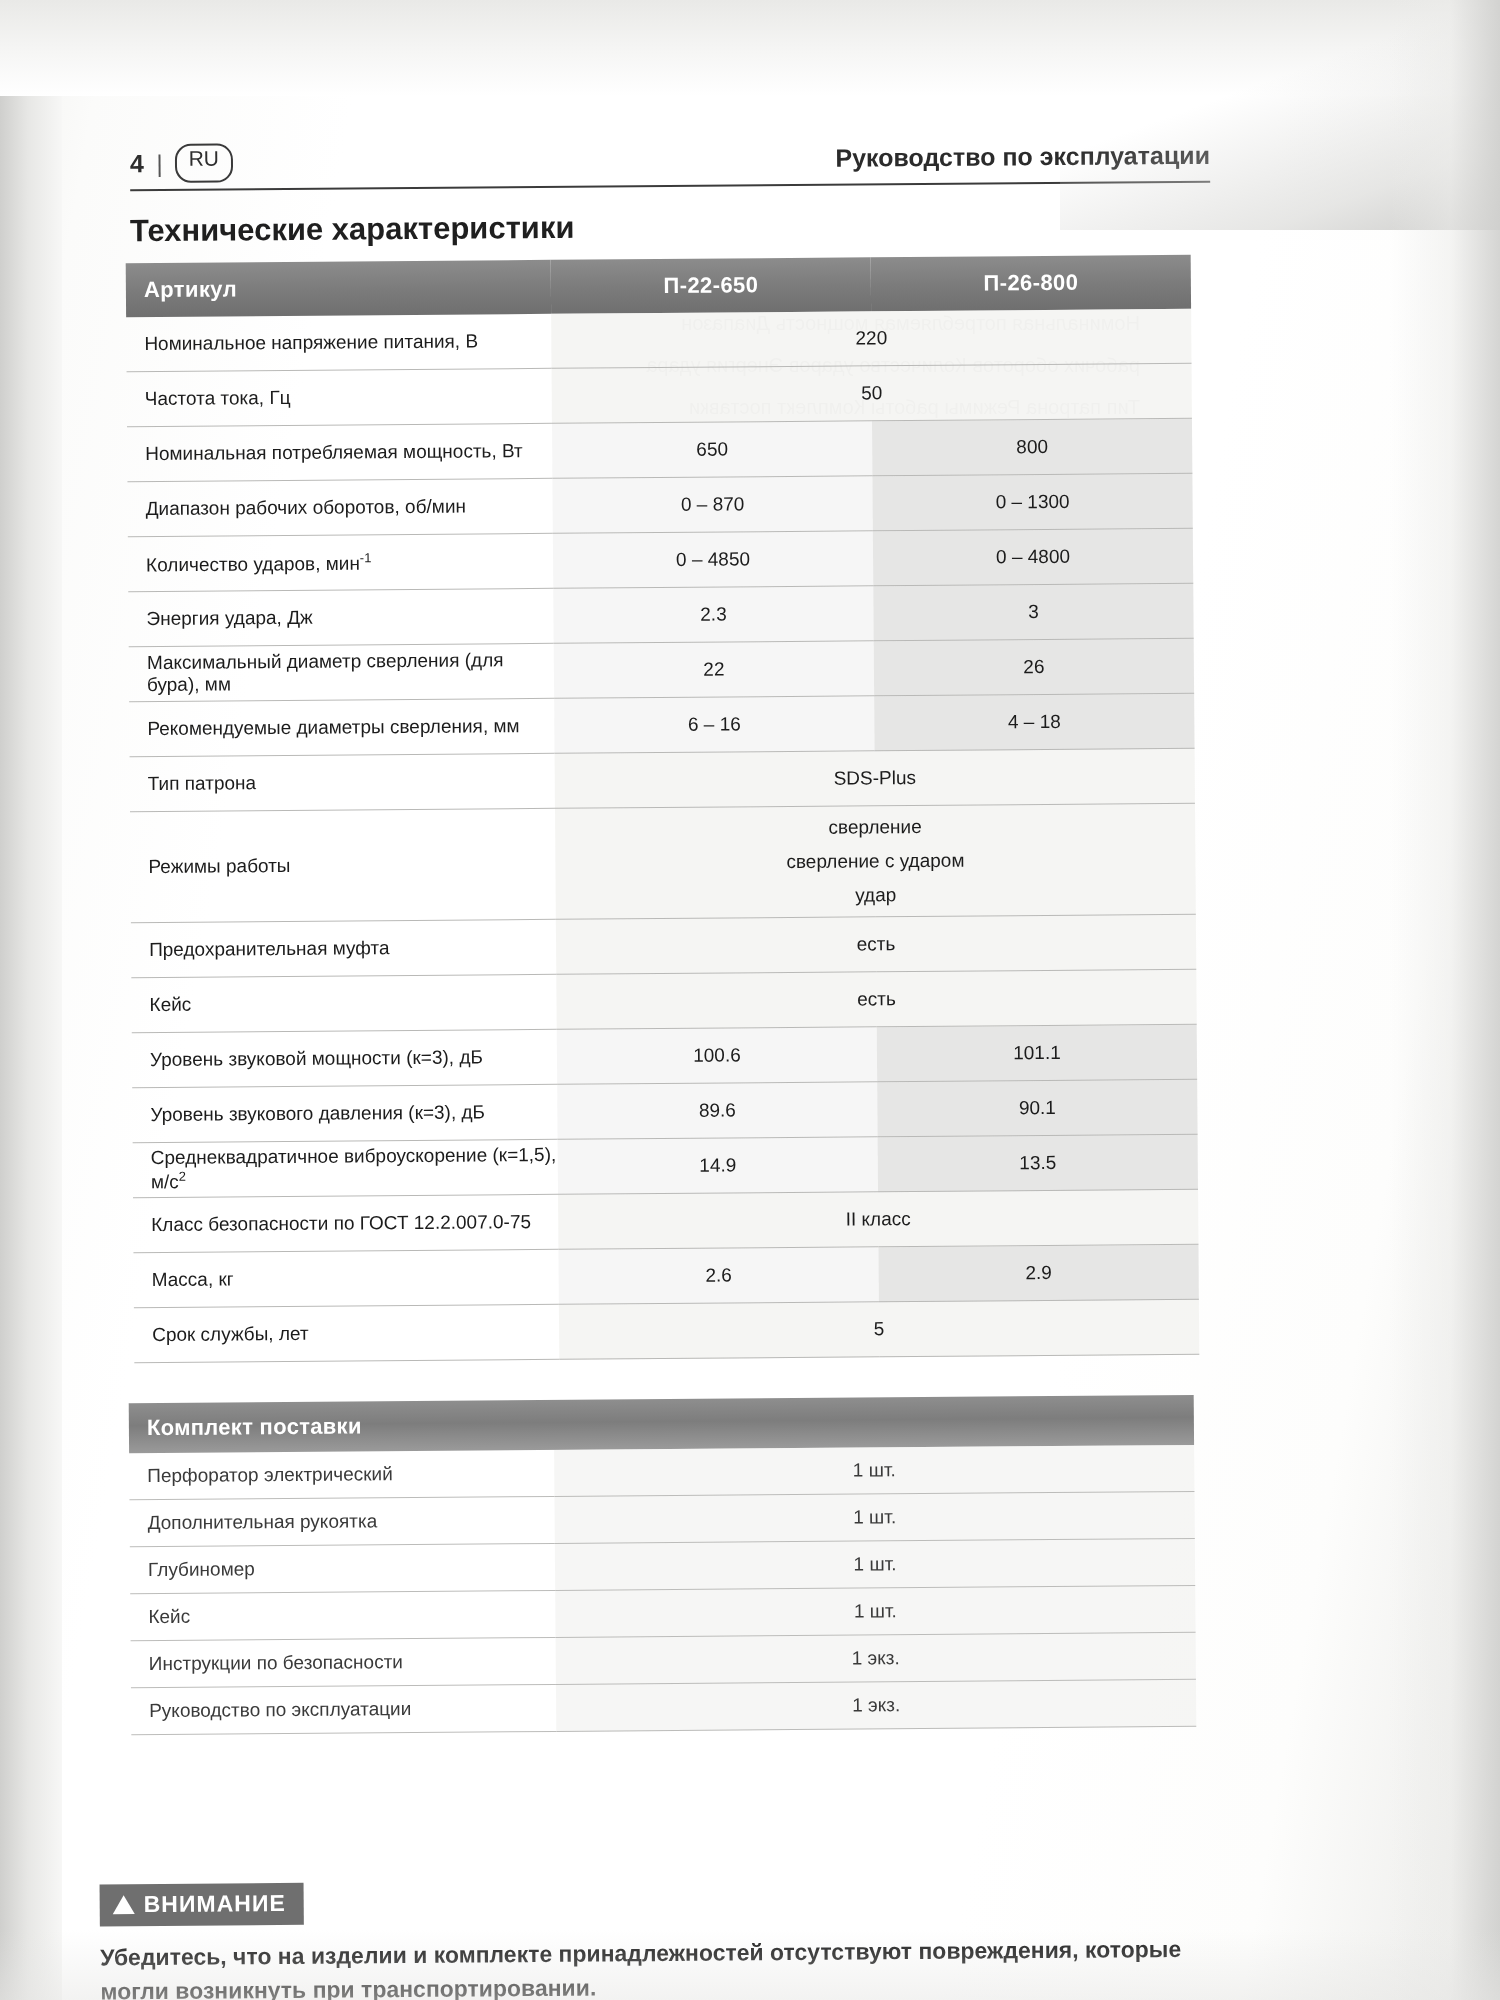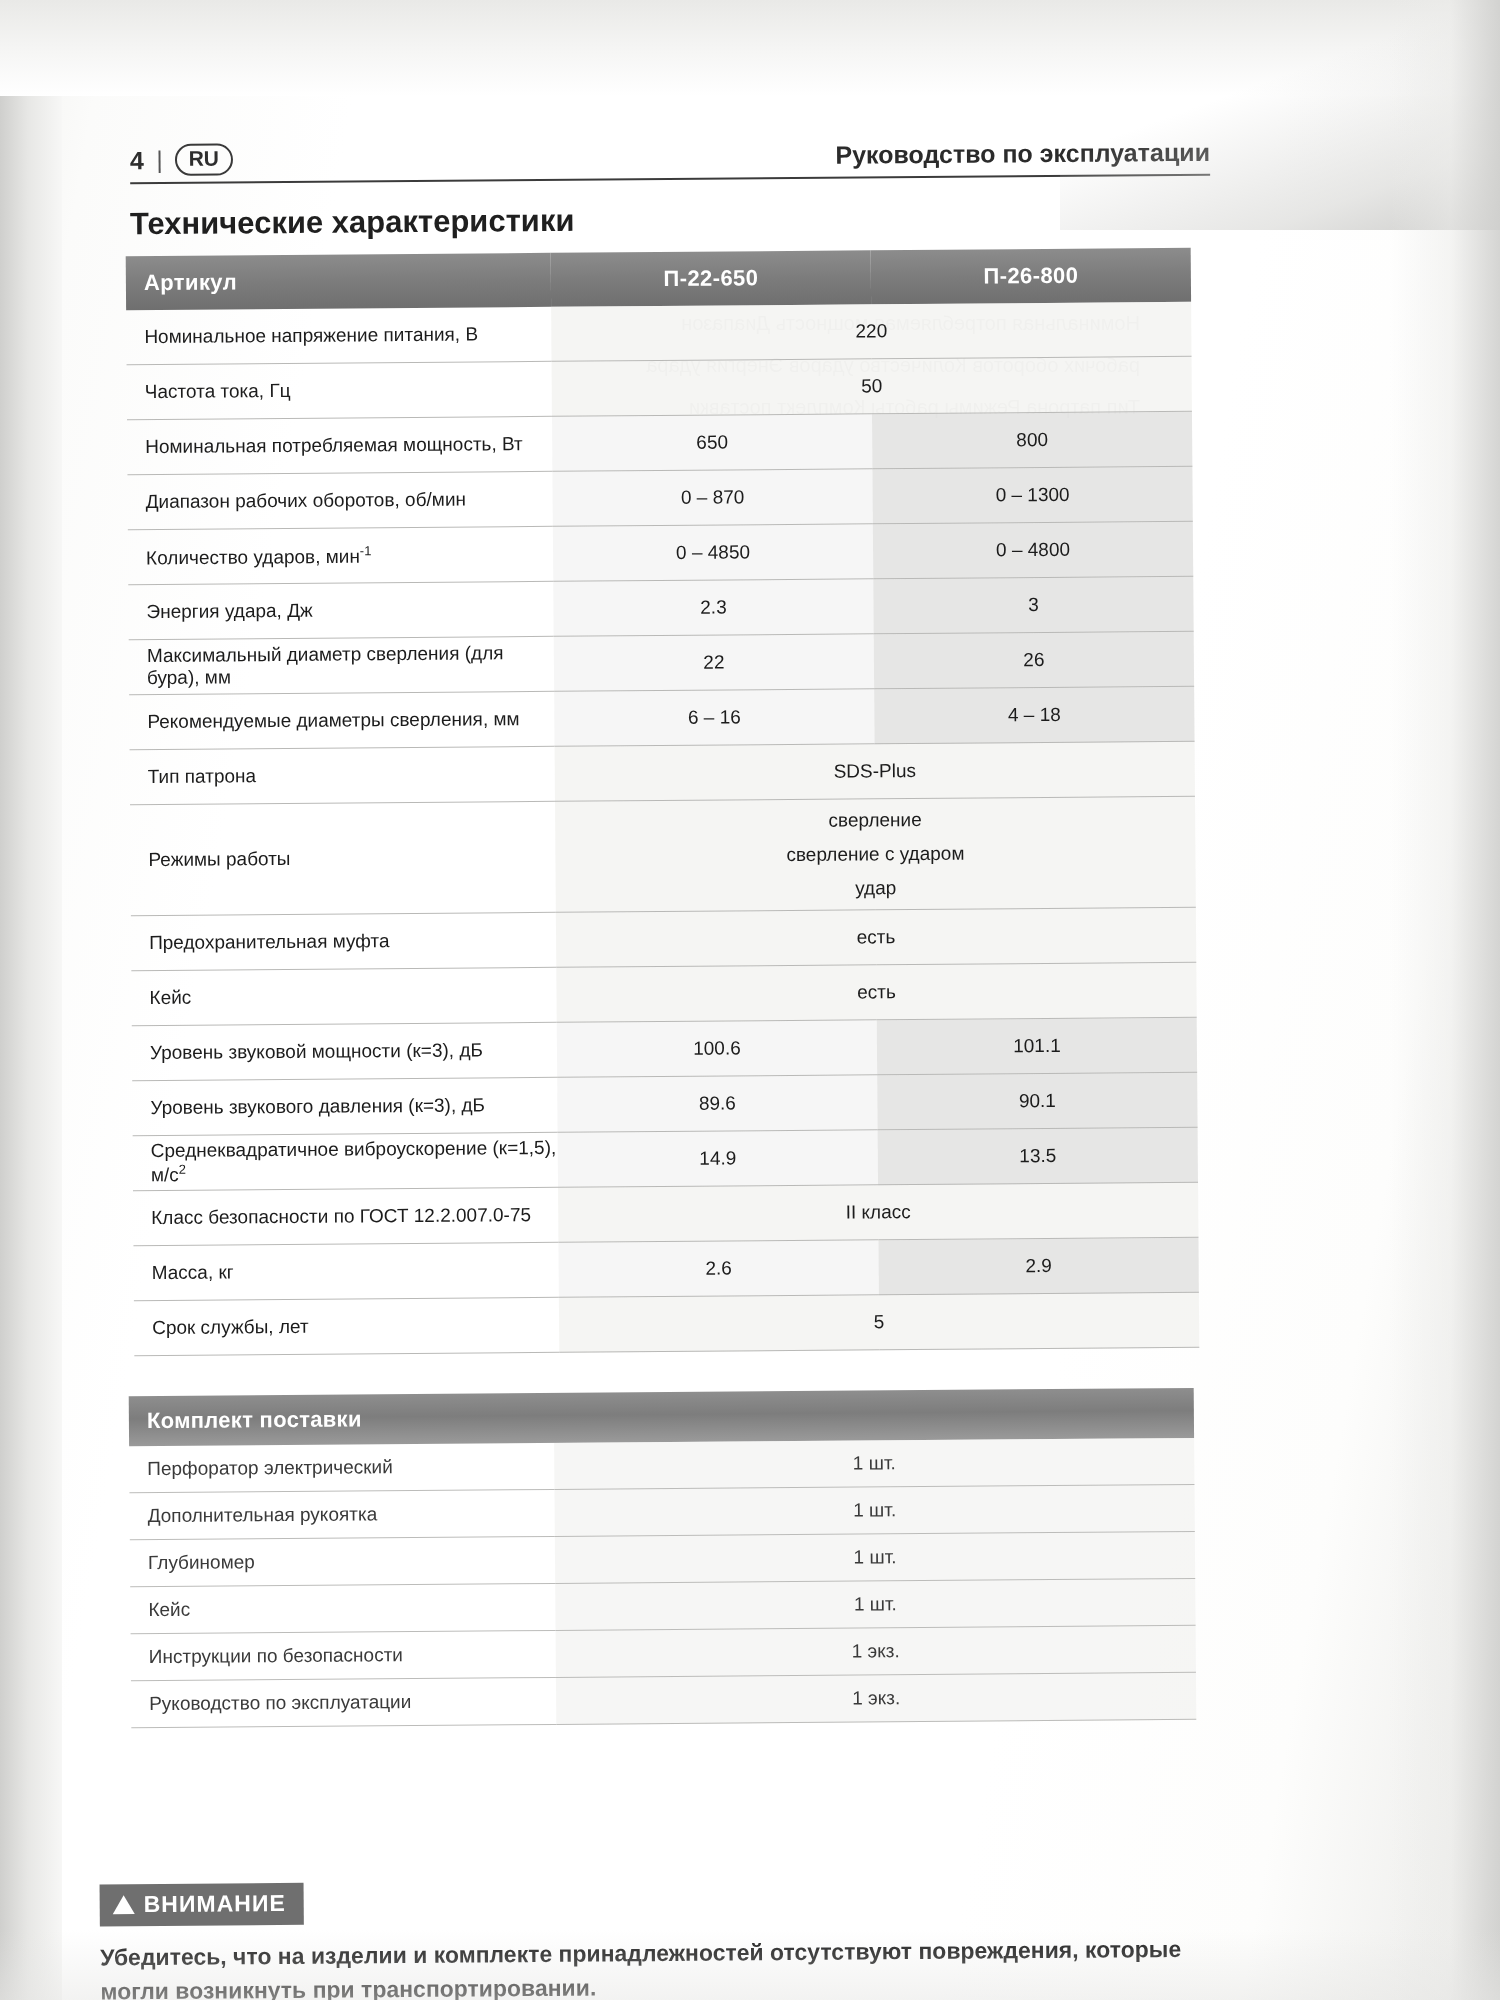--- a/index.html
+++ b/index.html
@@ -90,23 +90,23 @@
     letter-spacing: .5px;
   }
   .pagebar {
     font-size: 24px;
     color: #555;
     margin: 0 12px;
   }
   .lang-badge {
     border: 2px solid #3a3a3a;
     border-radius: 16px;
-    padding: 1px 12px 3px;
+    padding: 1px 12px 10px;
     font-size: 21px;
-    font-weight: bold;
+    font-weight: normal;
     color: #2e2e2e;
   }
   .head-title {
     margin-left: auto;
     font-size: 25px;
     font-weight: bold;
     color: #2b2b2b;
   }
 
   h1.section-title {

